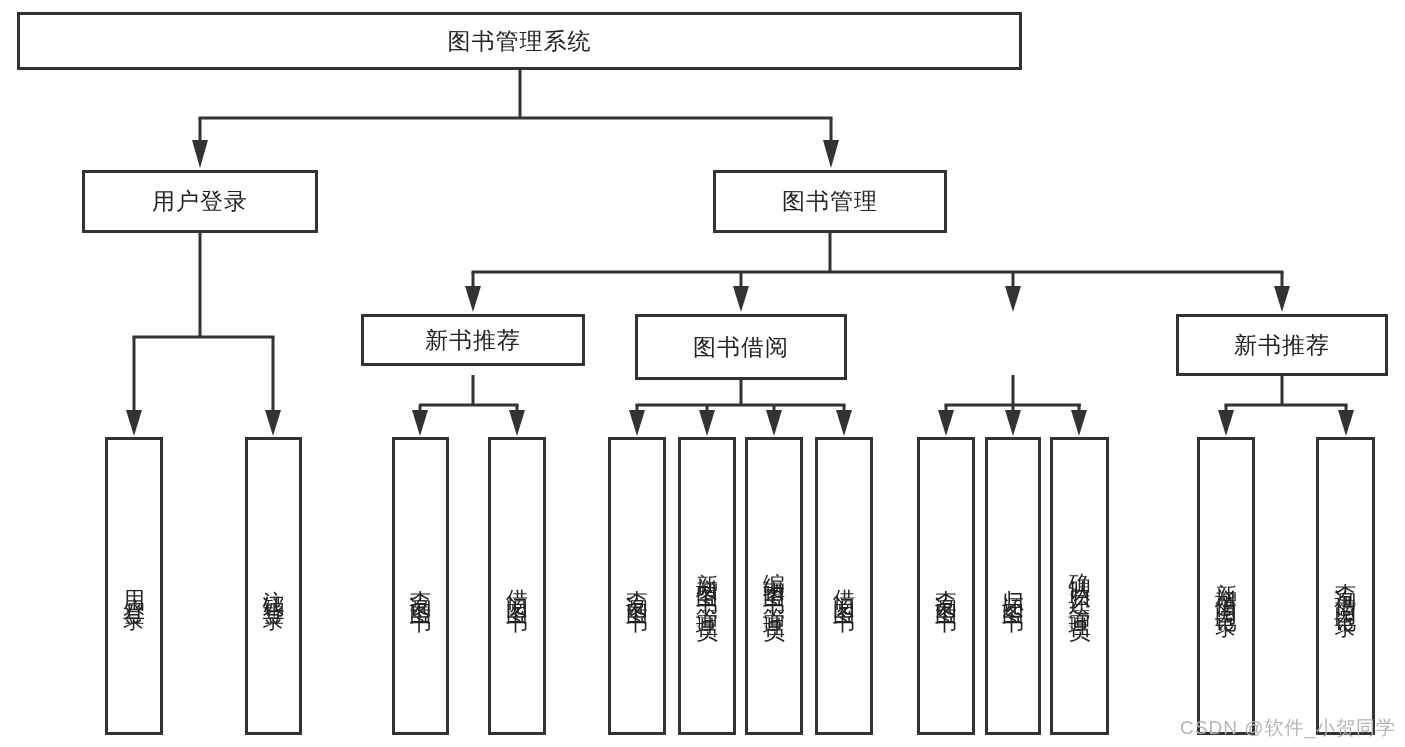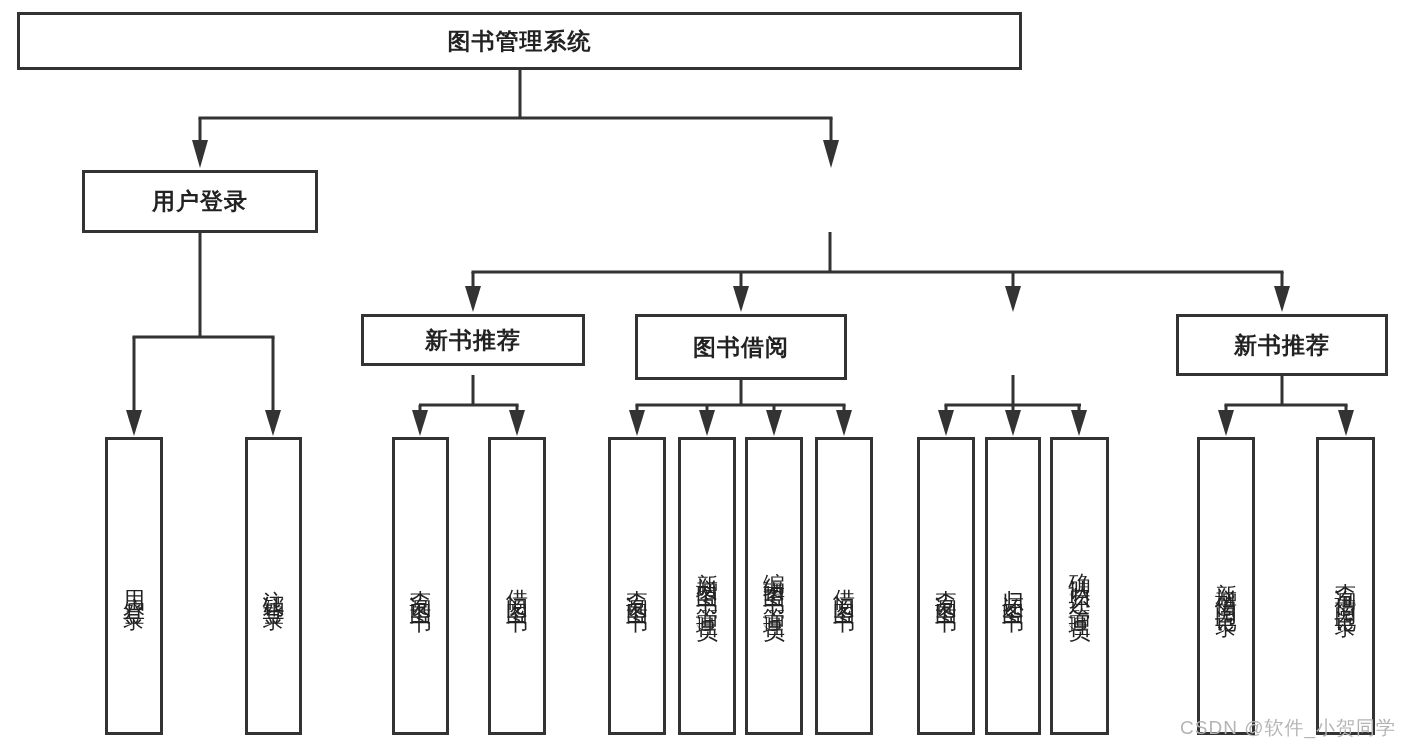--- a/index.html
+++ b/index.html
@@ -37,21 +37,20 @@
     display: flex;
     align-items: center;
     justify-content: center;
     color: var(--text, #222222);
     z-index: 2;
   }
   .h-node .node-label {
     font-size: 23px;
     letter-spacing: 1px;
     white-space: nowrap;
-    font-weight: bold;
   }
   .v-node .node-label {
     writing-mode: vertical-rl;
     text-orientation: mixed;
     font-size: 22px;
     letter-spacing: 7px;
     line-height: 1;
     white-space: nowrap;
   }
   
@@ -153,20 +152,23 @@
     <polygon points="1338,410 1354,410 1346,436"></polygon>
   </svg>
 
   <div class="node h-node n-root">
     <span class="node-label">图书管理系统</span>
   </div>
 
   <div class="node h-node n-user-login">
     <span class="node-label">用户登录</span>
   </div>
+  <div class="node h-node n-book-mgmt">
+    <span class="node-label">图书管理</span>
+  </div>
 
   <div class="node h-node n-new-book-rec">
     <span class="node-label">新书推荐</span>
   </div>
   <div class="node h-node n-book-borrow">
     <span class="node-label">图书借阅</span>
   </div>
   <div class="node h-node n-borrow-records">
     <span class="node-label">新书推荐</span>
   </div>

